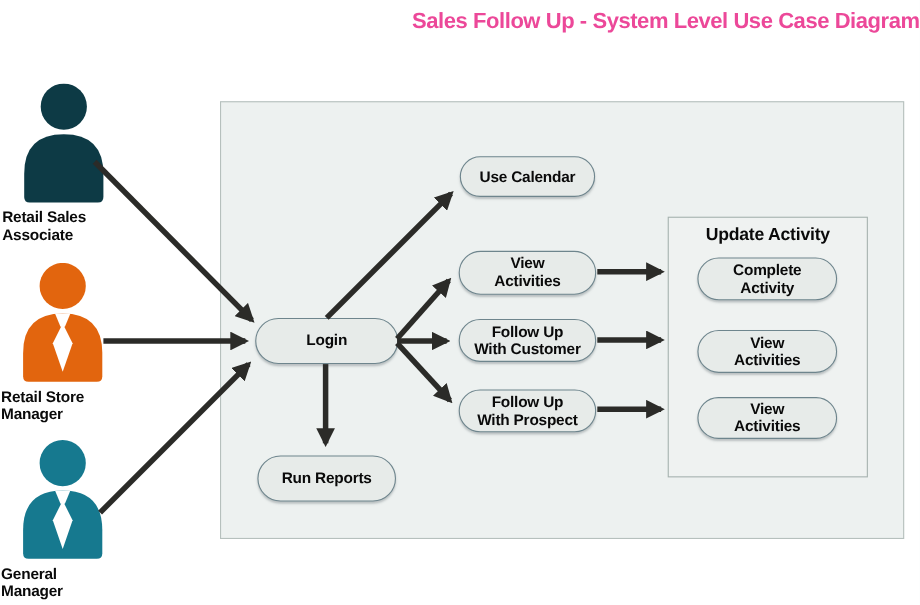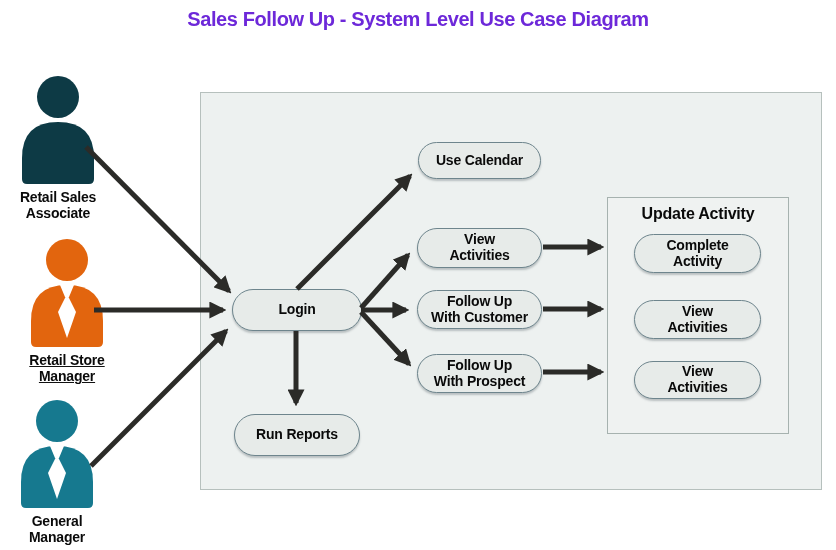--- a/index.html
+++ b/index.html
@@ -1,22 +1,22 @@
 <!DOCTYPE html>
 <html><head>
 <meta charset="utf-8">
 <style>
   html,body{margin:0;padding:0;background:#ffffff;}
   .canvas{
     position:relative;width:836px;height:550px;background:#ffffff;overflow:hidden;
     font-family:"Liberation Sans", sans-serif;color:#111;
   }
   .title{
-    position:absolute;top:8px;left:0;width:100%;margin:0;text-align:center;
-    font-size:20px;font-weight:bold;letter-spacing:-0.4px;color:#6d28d9;
+    position:absolute;top:8px;left:0;width:100%;margin:0;text-align:right;
+    font-size:20px;font-weight:bold;letter-spacing:-0.4px;color:#ec4899;
   }
   .boundary{
     position:absolute;left:200px;top:92px;width:622px;height:398px;
     background:#edf1f0;border:1px solid #b6c0bd;box-sizing:border-box;
   }
   .subbox{
     position:absolute;left:607px;top:197px;width:182px;height:237px;
     background:#eff2f1;border:1px solid #a6b2af;box-sizing:border-box;
   }
   .subbox-title{
@@ -34,28 +34,28 @@
   }
   .uc-login{left:232px;top:289px;width:130px;height:42px;}
   .uc-calendar{left:418px;top:142px;width:123px;height:37px;}
   .uc-viewact{left:417px;top:228px;width:125px;height:40px;}
   .uc-fupcust{left:417px;top:290px;width:125px;height:39px;}
   .uc-fupprosp{left:417px;top:354px;width:125px;height:39px;}
   .uc-runreports{left:234px;top:414px;width:126px;height:42px;}
   .uc-complete{left:634px;top:234px;width:127px;height:39px;}
   .uc-viewact1{left:634px;top:300px;width:127px;height:39px;}
   .uc-viewact2{left:634px;top:361px;width:127px;height:38px;}
-  .actor{position:absolute;width:112px;text-align:center;}
+  .actor{position:absolute;width:112px;}
   .actor svg{display:block;margin:0 auto;}
   .actor-label{
     margin-top:4px;font-weight:bold;font-size:14px;line-height:1.15;
     letter-spacing:-0.2px;white-space:pre-line;color:#0a0a0a;
   }
   .a1{left:2px;top:76px;}
-  .a2{left:11px;top:239px;text-decoration:underline;}
+  .a2{left:1px;top:239px;}
   .a3{left:1px;top:400px;}
   .arrows{position:absolute;left:0;top:0;pointer-events:none;}
   .arrows line{stroke:#2b2b28;stroke-width:5;}
 </style>
 </head>
 <body>
 
 <div class="canvas">
 
   <h1 class="title">Sales Follow Up - System Level Use Case Diagram</h1>

